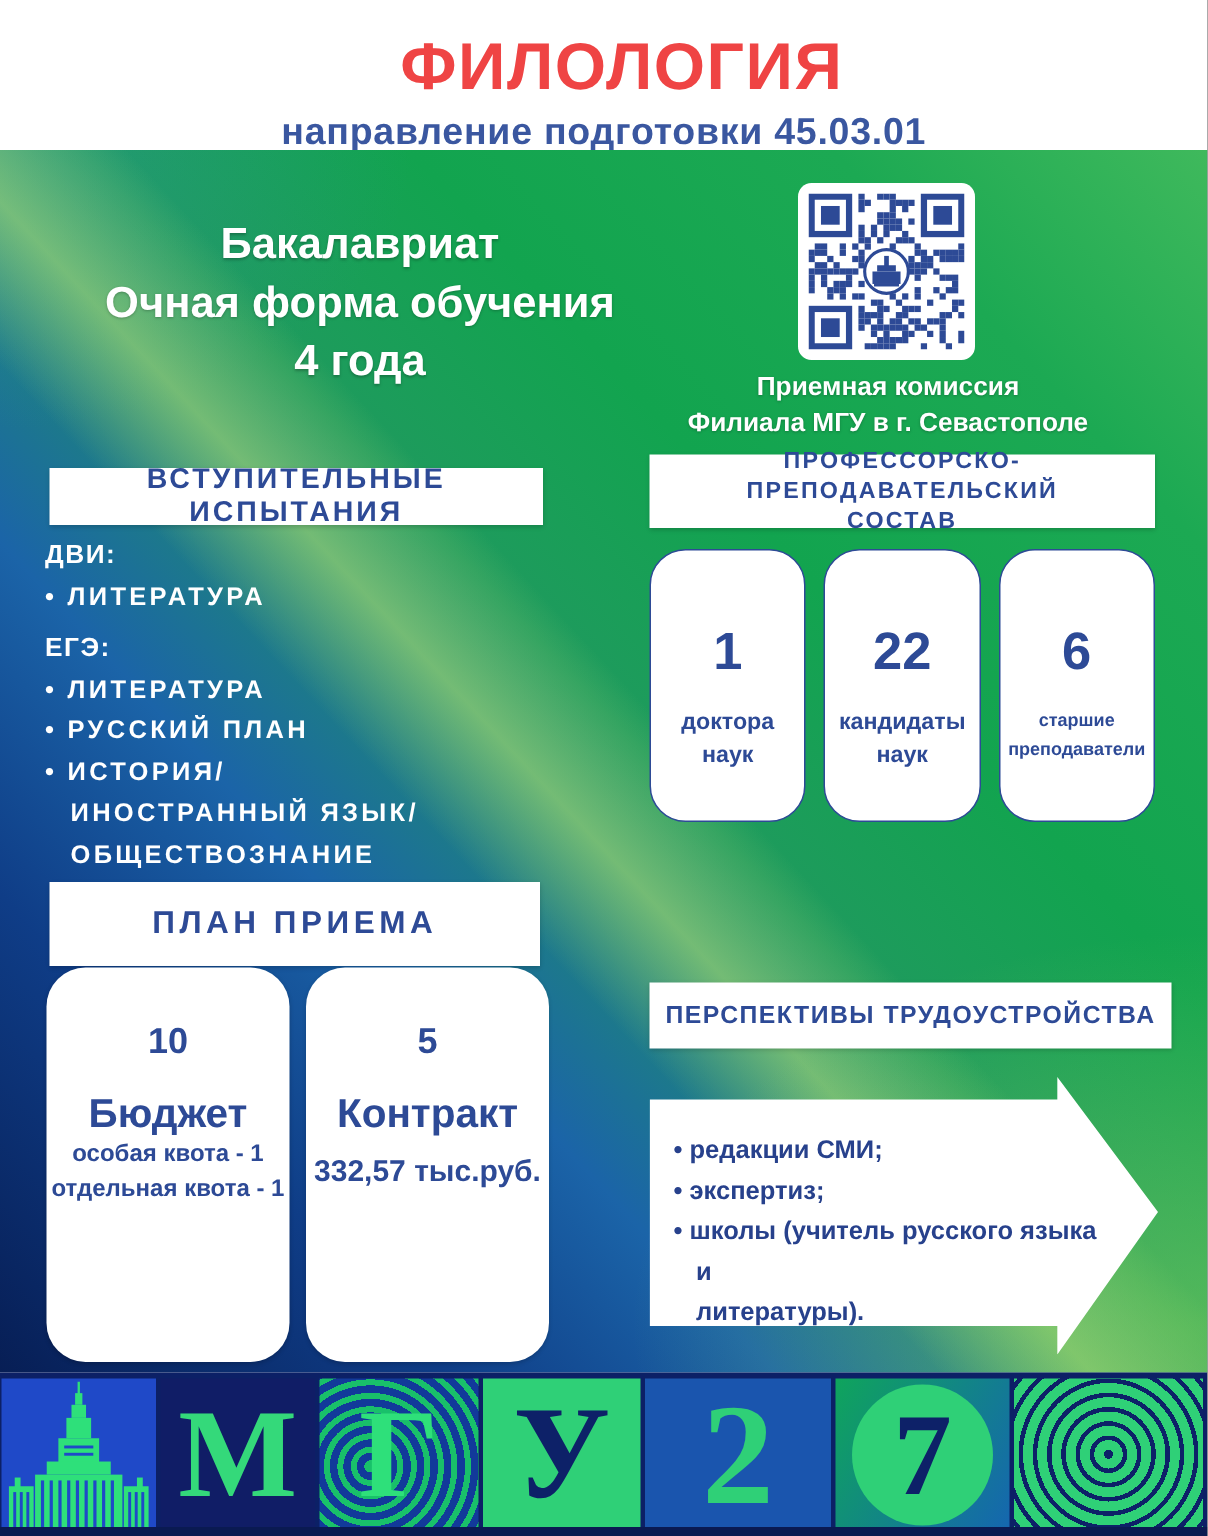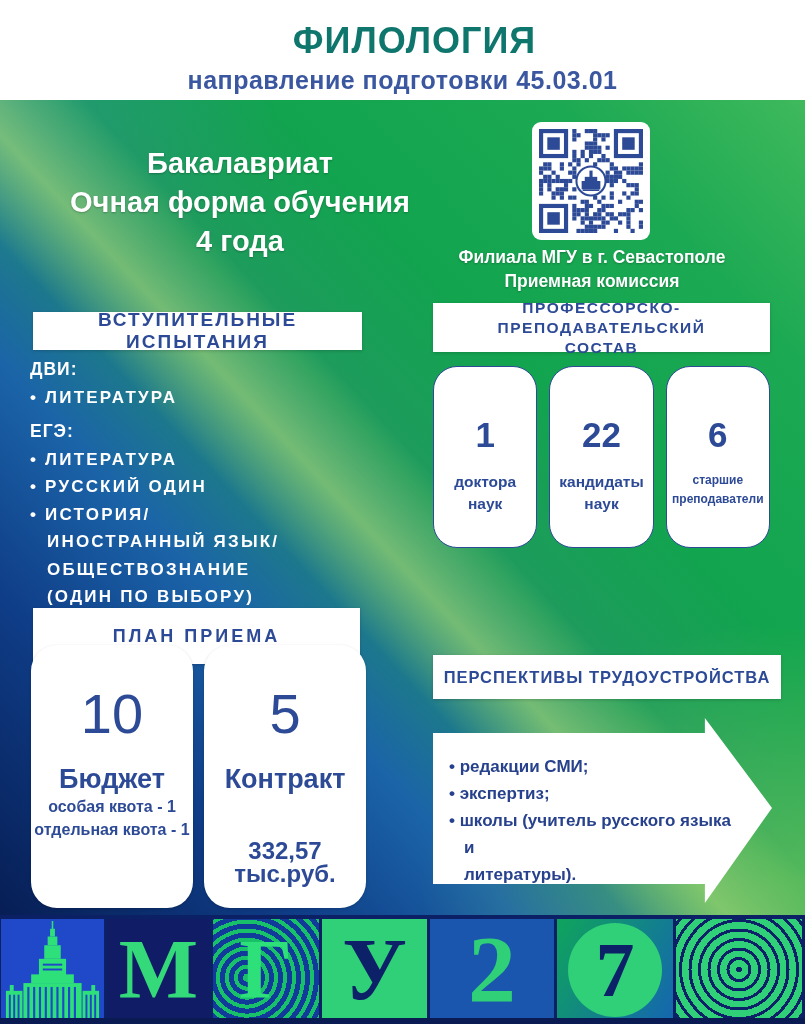--- a/index.html
+++ b/index.html
@@ -3,21 +3,21 @@
 <meta charset="utf-8">
 <style>
   html,body{margin:0;padding:0;background:#555;}
   .poster{
     position:relative;width:805px;height:1024px;overflow:hidden;
     background:#ffffff;font-family:"Liberation Sans","DejaVu Sans",sans-serif;
     margin:0 auto;
   }
   
   .header{position:absolute;top:0;left:0;width:805px;height:100px;background:#fff;text-align:center;}
-  .header .title{margin-top:20px;font-size:36px;font-weight:bold;color:#0f766e;letter-spacing:1px;padding-left:24px;}
+  .header .title{margin-top:20px;font-size:44px;font-weight:bold;color:#ef4444;letter-spacing:1px;padding-left:24px;}
   .header .subtitle{margin-top:4px;font-size:25px;font-weight:bold;color:#3a57a0;letter-spacing:.5px;}
   
   .content{
     position:absolute;top:100px;left:0;width:805px;height:815px;
     background:
       radial-gradient(620px 420px at 100% 96%, rgba(150,220,90,.45), rgba(150,220,90,0) 62%),
       linear-gradient(47deg, rgba(0,0,0,0) 40%, rgba(186,228,118,.55) 46.5%, rgba(186,228,118,0) 54%),
       radial-gradient(500px 340px at 0% 0%, rgba(45,150,165,.35), rgba(45,150,165,0) 55%),
       linear-gradient(47deg,#071e55 0%,#0f3d87 19%,#1b64a8 33%,#1f9a5e 52%,#12a44f 66%,#1ca953 84%,#3fb95c 100%);
   }
@@ -28,44 +28,44 @@
   
   .qr-box{position:absolute;left:532px;top:22px;width:118px;height:118px;background:#fff;border-radius:9px;padding:7px;}
   .qr-box svg{width:104px;height:104px;display:block;}
   .qr-caption{position:absolute;left:430px;top:146px;width:324px;text-align:center;
     font-size:17.5px;font-weight:bold;color:#fff;line-height:23.5px;text-shadow:0 1px 2px rgba(0,0,0,.25);}
   
   .banner{position:absolute;background:#fff;color:#2d4a96;font-weight:bold;text-align:center;
     display:flex;flex-direction:column;justify-content:center;box-shadow:0 1px 3px rgba(0,0,0,.18);}
   .banner-entrance{left:33px;top:212px;width:329px;height:38px;font-size:19px;letter-spacing:2px;}
   .banner-faculty{left:433px;top:203px;width:337px;height:49px;font-size:15.5px;letter-spacing:1.5px;line-height:20px;}
-  .banner-plan{left:33px;top:508px;width:327px;height:56px;font-size:18px;letter-spacing:3px;}
+  .banner-plan{left:33px;top:488px;width:327px;height:56px;font-size:21px;letter-spacing:3px;}
   .banner-career{left:433px;top:555px;width:348px;height:44px;font-size:16.5px;letter-spacing:1px;}
   
   .exams{position:absolute;left:30px;top:256px;width:390px;color:#fff;font-weight:bold;}
   .exam-row{display:flex;margin-bottom:7px;flex-direction:column;}
   .exam-label{width:52px;flex:none;font-size:17.5px;letter-spacing:1px;line-height:27.5px;}
   .exam-list{margin:0;padding:0;list-style:none;font-size:17px;letter-spacing:2.2px;line-height:27.5px;}
   .exam-list li{white-space:pre-line;padding-left:17px;text-indent:-17px;}
   .exam-list li::before{content:"\2022\00a0";}
   
   .faculty-cards{position:absolute;left:433px;top:266px;width:337px;display:flex;gap:12px;}
   .f-card{flex:1;height:182px;background:#fff;border:1.6px solid #2d4a96;border-radius:24px;
     display:flex;flex-direction:column;align-items:center;padding-top:48px;color:#2d4a96;}
   .f-num{font-size:35px;font-weight:bold;margin-bottom:16px;}
   .f-label{font-size:15.5px;font-weight:600;line-height:22px;text-align:center;white-space:pre-line;}
   .f-card:last-child .f-label{font-size:12px;line-height:19px;}
   
   .plan-cards{position:absolute;left:31px;top:545px;width:335px;display:flex;gap:11px;}
   .p-card{flex:1;height:263px;background:#fff;border-radius:26px;color:#2d4a96;
     display:flex;flex-direction:column;align-items:center;padding-top:36px;box-shadow:0 1px 3px rgba(0,0,0,.18);}
-  .p-num{font-size:56px;font-weight:normal;}
+  .p-num{font-size:24px;font-weight:bold;}
   .p-label{font-size:27px;font-weight:600;margin-top:18px;}
   .p-note{font-size:16px;font-weight:bold;line-height:23px;text-align:center;white-space:pre-line;}
-  .p-card.contract .p-note{font-size:24px;margin-top:44px;}
+  .p-card.contract .p-note{font-size:20px;margin-top:12px;}
   
   .arrow{position:absolute;left:433px;top:617px;width:339px;height:186px;background:#fff;
     clip-path:polygon(0 8.6%,80.2% 8.6%,80.2% .5%,100% 48.9%,80.2% 100%,80.2% 89.8%,0 89.8%);}
   .career-list{margin:0;padding:36px 34px 0 16px;list-style:none;color:#27418c;
     font-size:17px;font-weight:bold;line-height:27px;}
   .career-list li{white-space:pre-line;padding-left:15px;text-indent:-15px;}
   .career-list li::before{content:"\2022\00a0";}
   
   .footer{position:absolute;left:0;top:915px;width:805px;height:109px;background:#0c2066;}
   .tiles{position:absolute;left:1px;top:4px;height:101px;display:flex;gap:3px;}
@@ -306,39 +306,39 @@
         <circle cx="50" cy="50" r="14" fill="#ffffff" stroke="#2d4a96" stroke-width="2"></circle>
         <g fill="#2d4a96">
           <rect x="48.5" y="40" width="3" height="8"></rect>
           <rect x="44" y="46" width="12" height="4"></rect>
           <rect x="41" y="50" width="18" height="8"></rect>
           <rect x="42" y="58" width="16" height="1.6"></rect>
         </g>
       </svg>
     </div>
     <div class="qr-caption">
+      <div>Приемная комиссия</div>
       <div>Филиала МГУ в г. Севастополе</div>
-      <div>Приемная комиссия</div>
     </div>
 
     <div class="banner banner-entrance">
       <span>ВСТУПИТЕЛЬНЫЕ ИСПЫТАНИЯ</span>
     </div>
     <div class="exams">
       <div class="exam-row">
         <div class="exam-label">ДВИ:</div>
         <ul class="exam-list">
           <li>ЛИТЕРАТУРА</li>
         </ul>
       </div>
       <div class="exam-row">
         <div class="exam-label">ЕГЭ:</div>
         <ul class="exam-list">
           <li>ЛИТЕРАТУРА</li>
-          <li>РУССКИЙ ОДИН</li>
+          <li>РУССКИЙ ПЛАН</li>
           <li>ИСТОРИЯ/
 ИНОСТРАННЫЙ ЯЗЫК/
 ОБЩЕСТВОЗНАНИЕ
 (ОДИН ПО ВЫБОРУ)</li>
         </ul>
       </div>
     </div>
 
     <div class="banner banner-faculty">
       <span style="white-space:pre-line">ПРОФЕССОРСКО-ПРЕПОДАВАТЕЛЬСКИЙ

